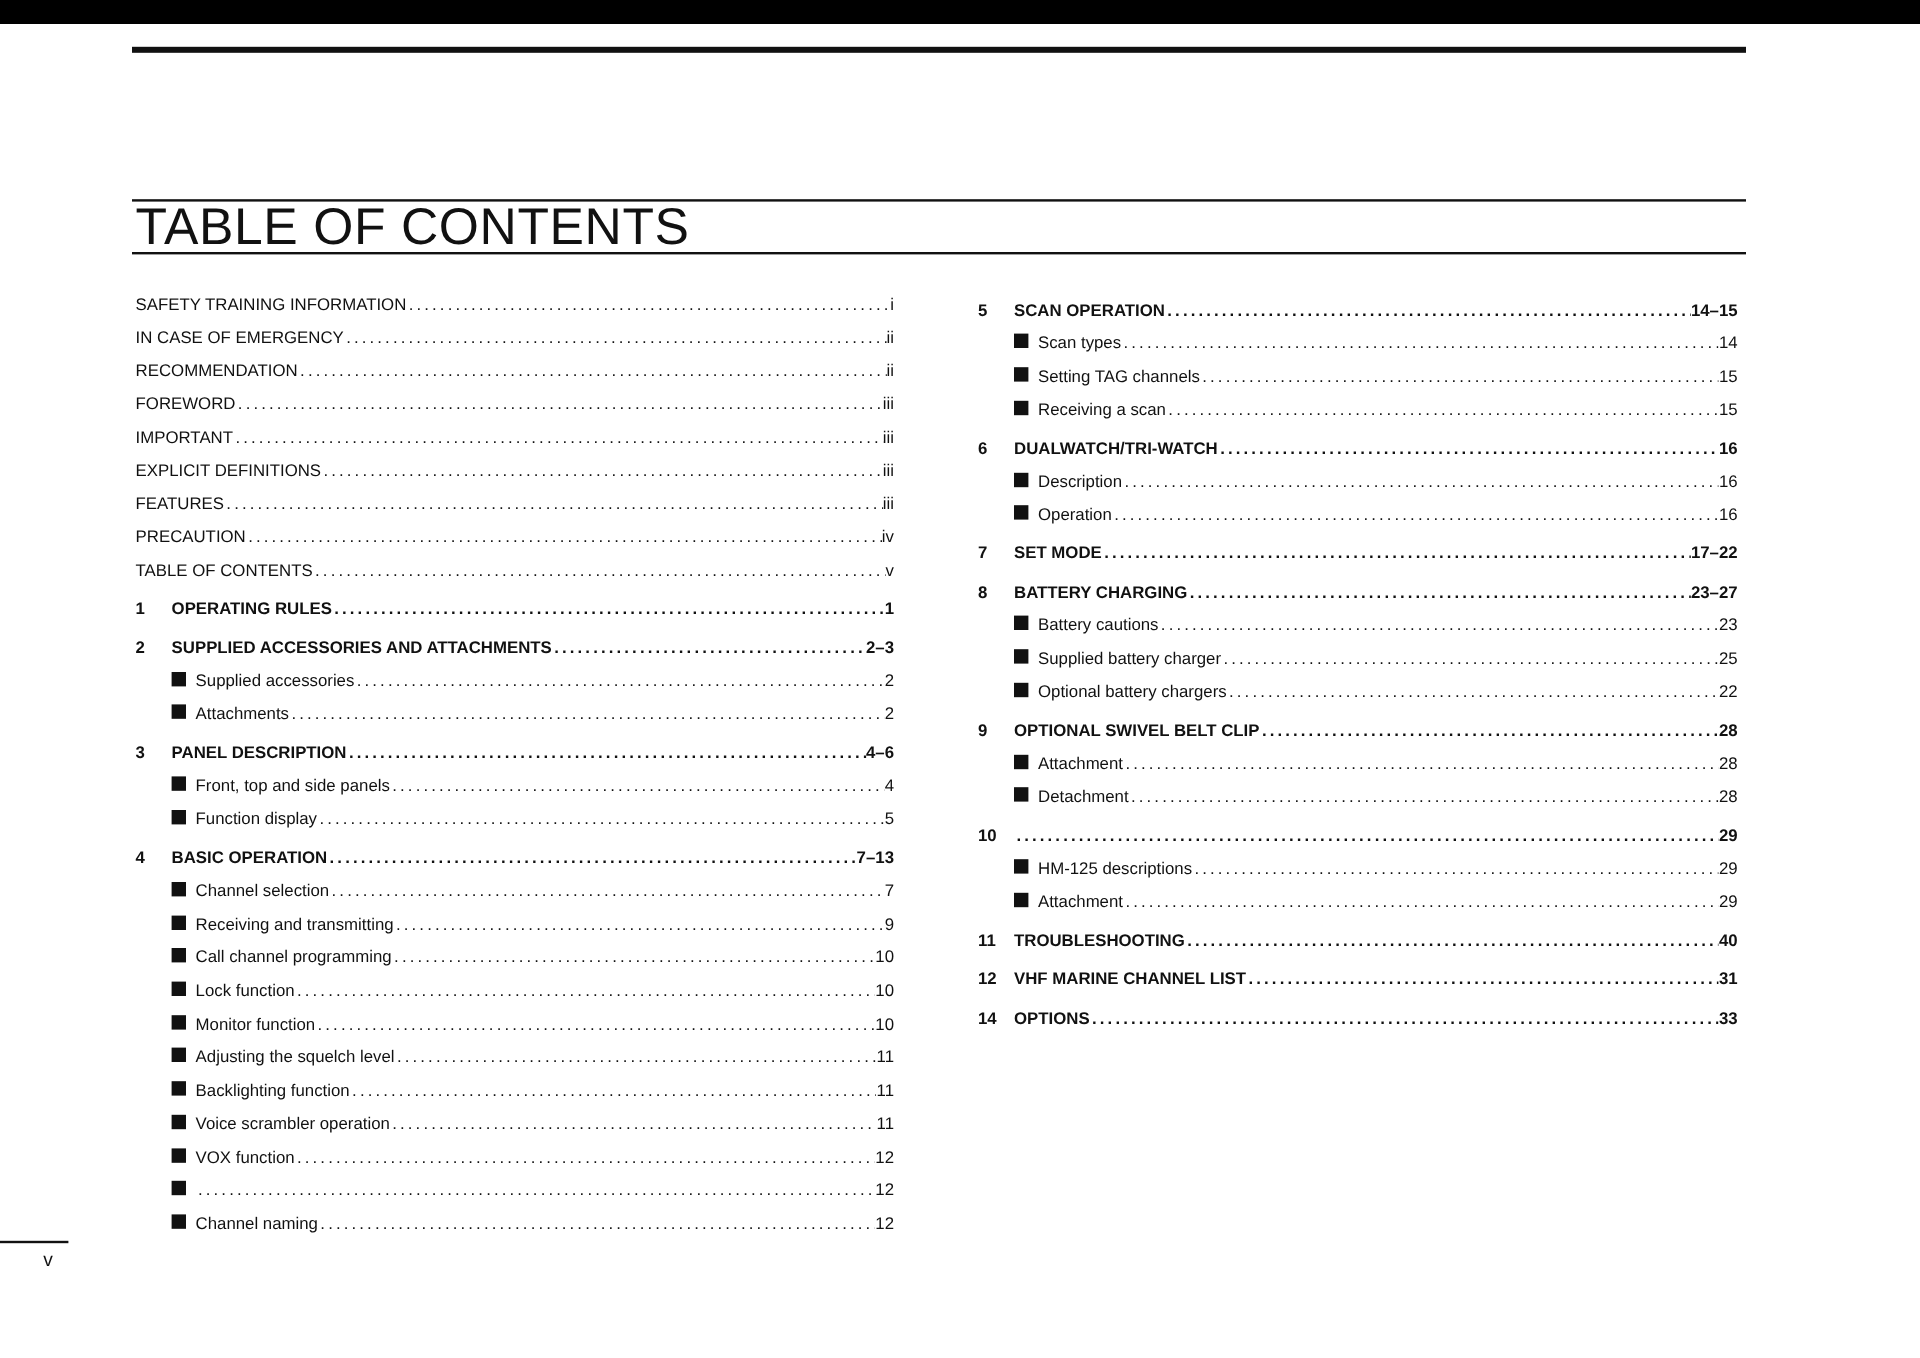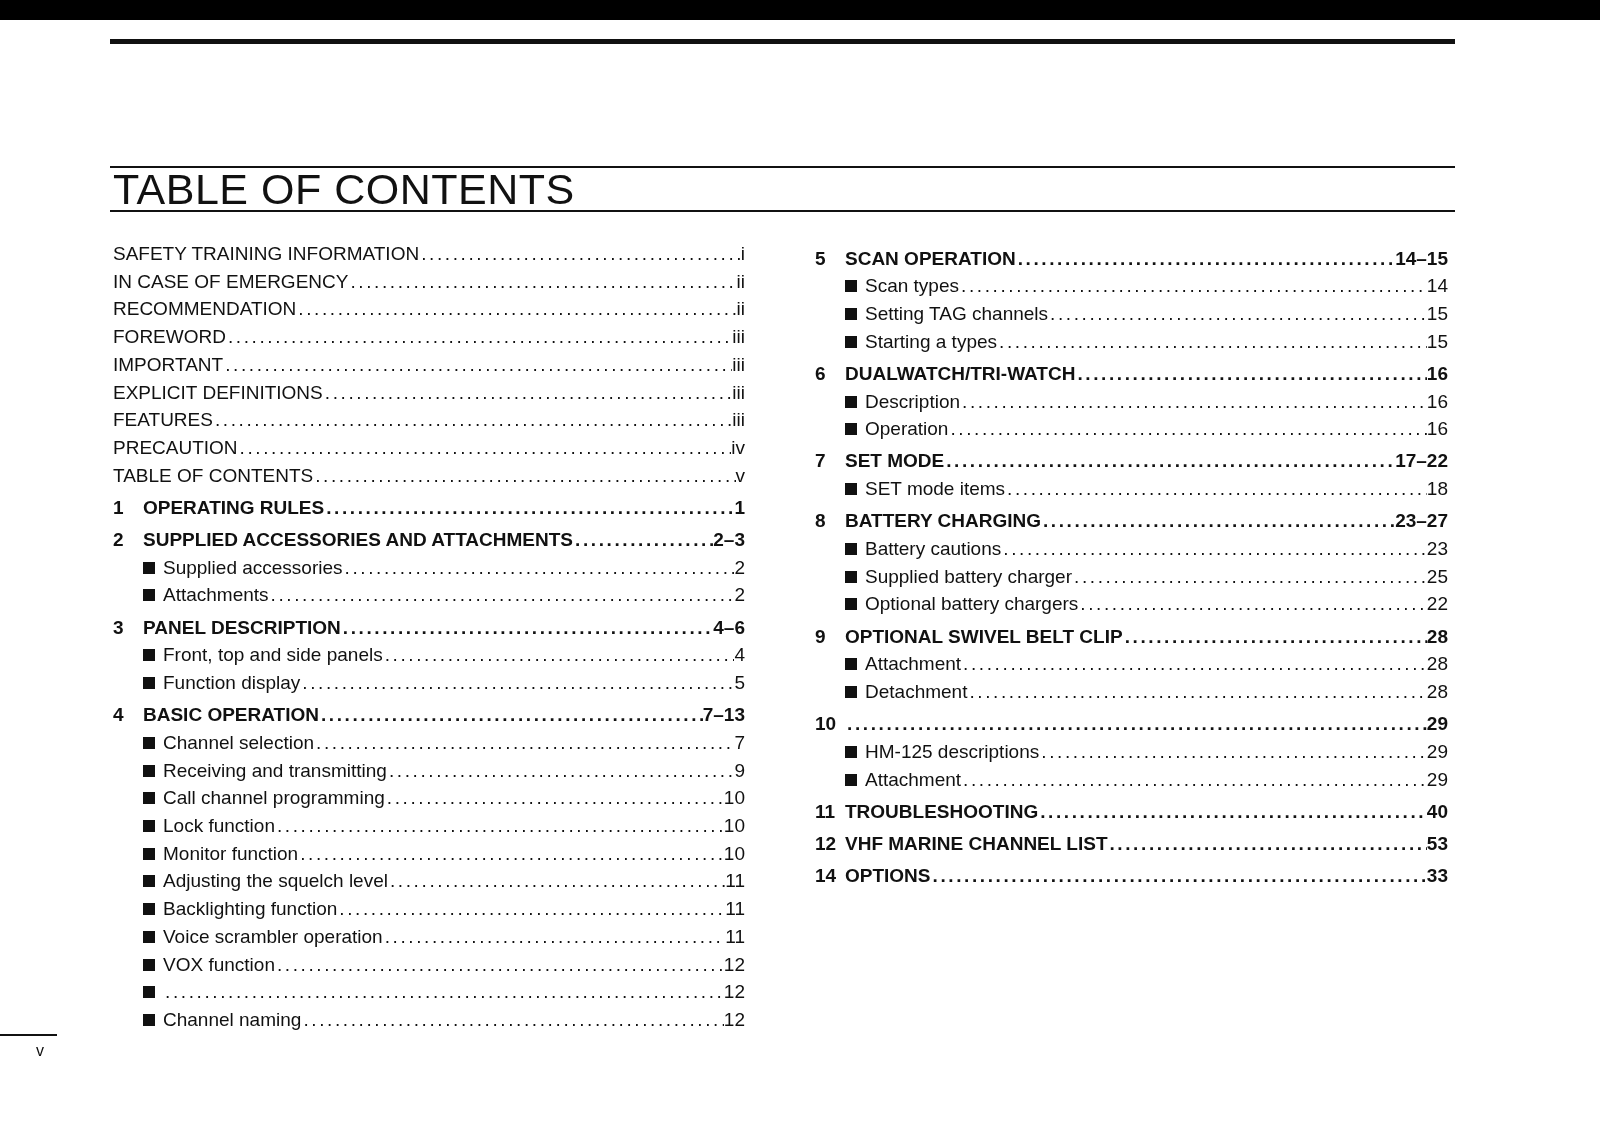--- a/index.html
+++ b/index.html
@@ -44,21 +44,21 @@
     left: 113px; top: 240px;
     width: 1335px;
     display: flex;
   }
   .col { width: 633px; }
   .col.left { width: 632px; margin-right: 70px; }
 
   .entry {
     display: flex;
     align-items: baseline;
-    font-size: 19px;
+    font-size: 14px;
     line-height: 27.7px;
     white-space: nowrap;
   }
   .entry.chapter {
     font-weight: bold;
     margin-top: 4.5px;
   }
   .entry .num {
     flex: 0 0 auto;
     width: 30px;
@@ -280,21 +280,21 @@
         <span class="pg">14</span>
       </div>
       <div class="entry sub">
         <span class="bullet"></span>
         <span class="label">Setting TAG channels</span>
         <span class="dots"></span>
         <span class="pg">15</span>
       </div>
       <div class="entry sub">
         <span class="bullet"></span>
-        <span class="label">Starting a types</span>
+        <span class="label">Receiving a scan</span>
         <span class="dots"></span>
         <span class="pg">15</span>
       </div>
       <div class="entry chapter">
         <span class="num">6</span>
         <span class="label">DUALWATCH/TRI-WATCH</span>
         <span class="dots"></span>
         <span class="pg">16</span>
       </div>
       <div class="entry sub">
@@ -308,26 +308,20 @@
         <span class="label">Operation</span>
         <span class="dots"></span>
         <span class="pg">16</span>
       </div>
       <div class="entry chapter">
         <span class="num">7</span>
         <span class="label">SET MODE</span>
         <span class="dots"></span>
         <span class="pg">17–22</span>
       </div>
-      <div class="entry sub">
-        <span class="bullet"></span>
-        <span class="label">SET mode items</span>
-        <span class="dots"></span>
-        <span class="pg">18</span>
-      </div>
       <div class="entry chapter">
         <span class="num">8</span>
         <span class="label">BATTERY CHARGING</span>
         <span class="dots"></span>
         <span class="pg">23–27</span>
       </div>
       <div class="entry sub">
         <span class="bullet"></span>
         <span class="label">Battery cautions</span>
         <span class="dots"></span>
@@ -383,21 +377,21 @@
       <div class="entry chapter">
         <span class="num">11</span>
         <span class="label">TROUBLESHOOTING</span>
         <span class="dots"></span>
         <span class="pg">40</span>
       </div>
       <div class="entry chapter">
         <span class="num">12</span>
         <span class="label">VHF MARINE CHANNEL LIST</span>
         <span class="dots"></span>
-        <span class="pg">53</span>
+        <span class="pg">31</span>
       </div>
       <div class="entry chapter">
         <span class="num">14</span>
         <span class="label">OPTIONS</span>
         <span class="dots"></span>
         <span class="pg">33</span>
       </div>
     </div>
 </div>
 

